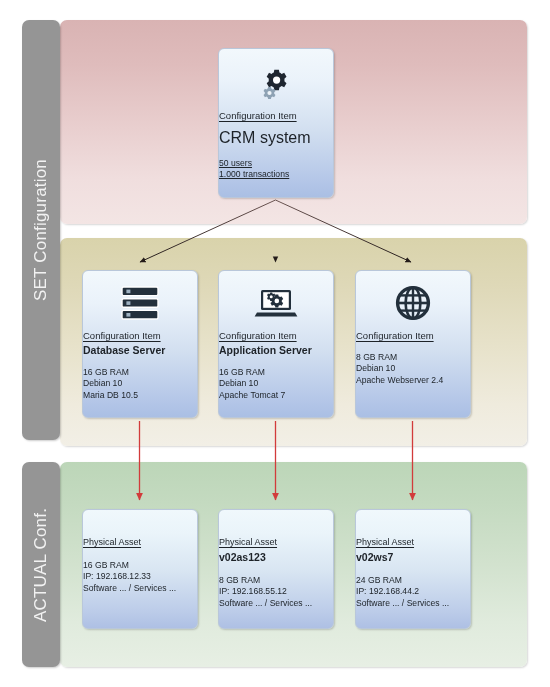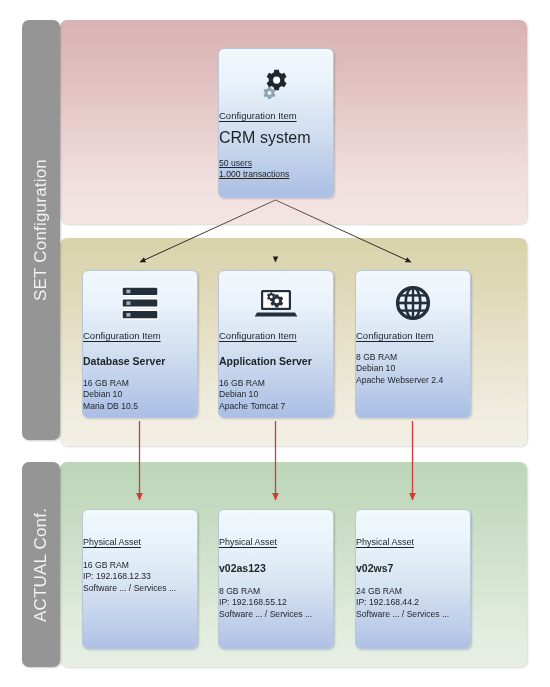--- a/index.html
+++ b/index.html
@@ -82,21 +82,21 @@
   .card-crm {
     left: 218px; top: 48px;
     width: 116px; height: 150px;
   }
   .cfg-card { top: 270px; width: 116px; height: 148px; }
   .cfg-card.c1 { left: 82px; }
   .cfg-card.c2 { left: 218px; }
   .cfg-card.c3 { left: 355px; }
 
   .asset-card {
-    top: 509px; width: 116px; height: 140px;
+    top: 509px; width: 116px; height: 120px;
     background: linear-gradient(180deg, #f0f8fc 0%, #eaf4fa 20%, #d8e5f2 52%, #bccce9 86%, #aec0e4 100%);
   }
   .asset-card.a1 { left: 82px; }
   .asset-card.a2 { left: 218px; }
   .asset-card.a3 { left: 355px; }
 
   .icon-wrap {
     height: 52px;
     display: flex;
     align-items: center;
@@ -106,21 +106,21 @@
   .card-kind {
     font-size: 9.5px;
     text-decoration: underline;
     text-underline-offset: 2px;
     line-height: 13px;
   }
   .card-title {
     font-size: 10.5px;
     font-weight: bold;
     line-height: 14px;
-    margin-top: 12px;
+    margin-top: 1px;
   }
   .card-crm .card-title {
     font-weight: normal;
     font-size: 16px;
     margin-top: 9px;
   }
   .card-detail {
     font-size: 8.6px;
     line-height: 11.4px;
     margin-top: 10px;

